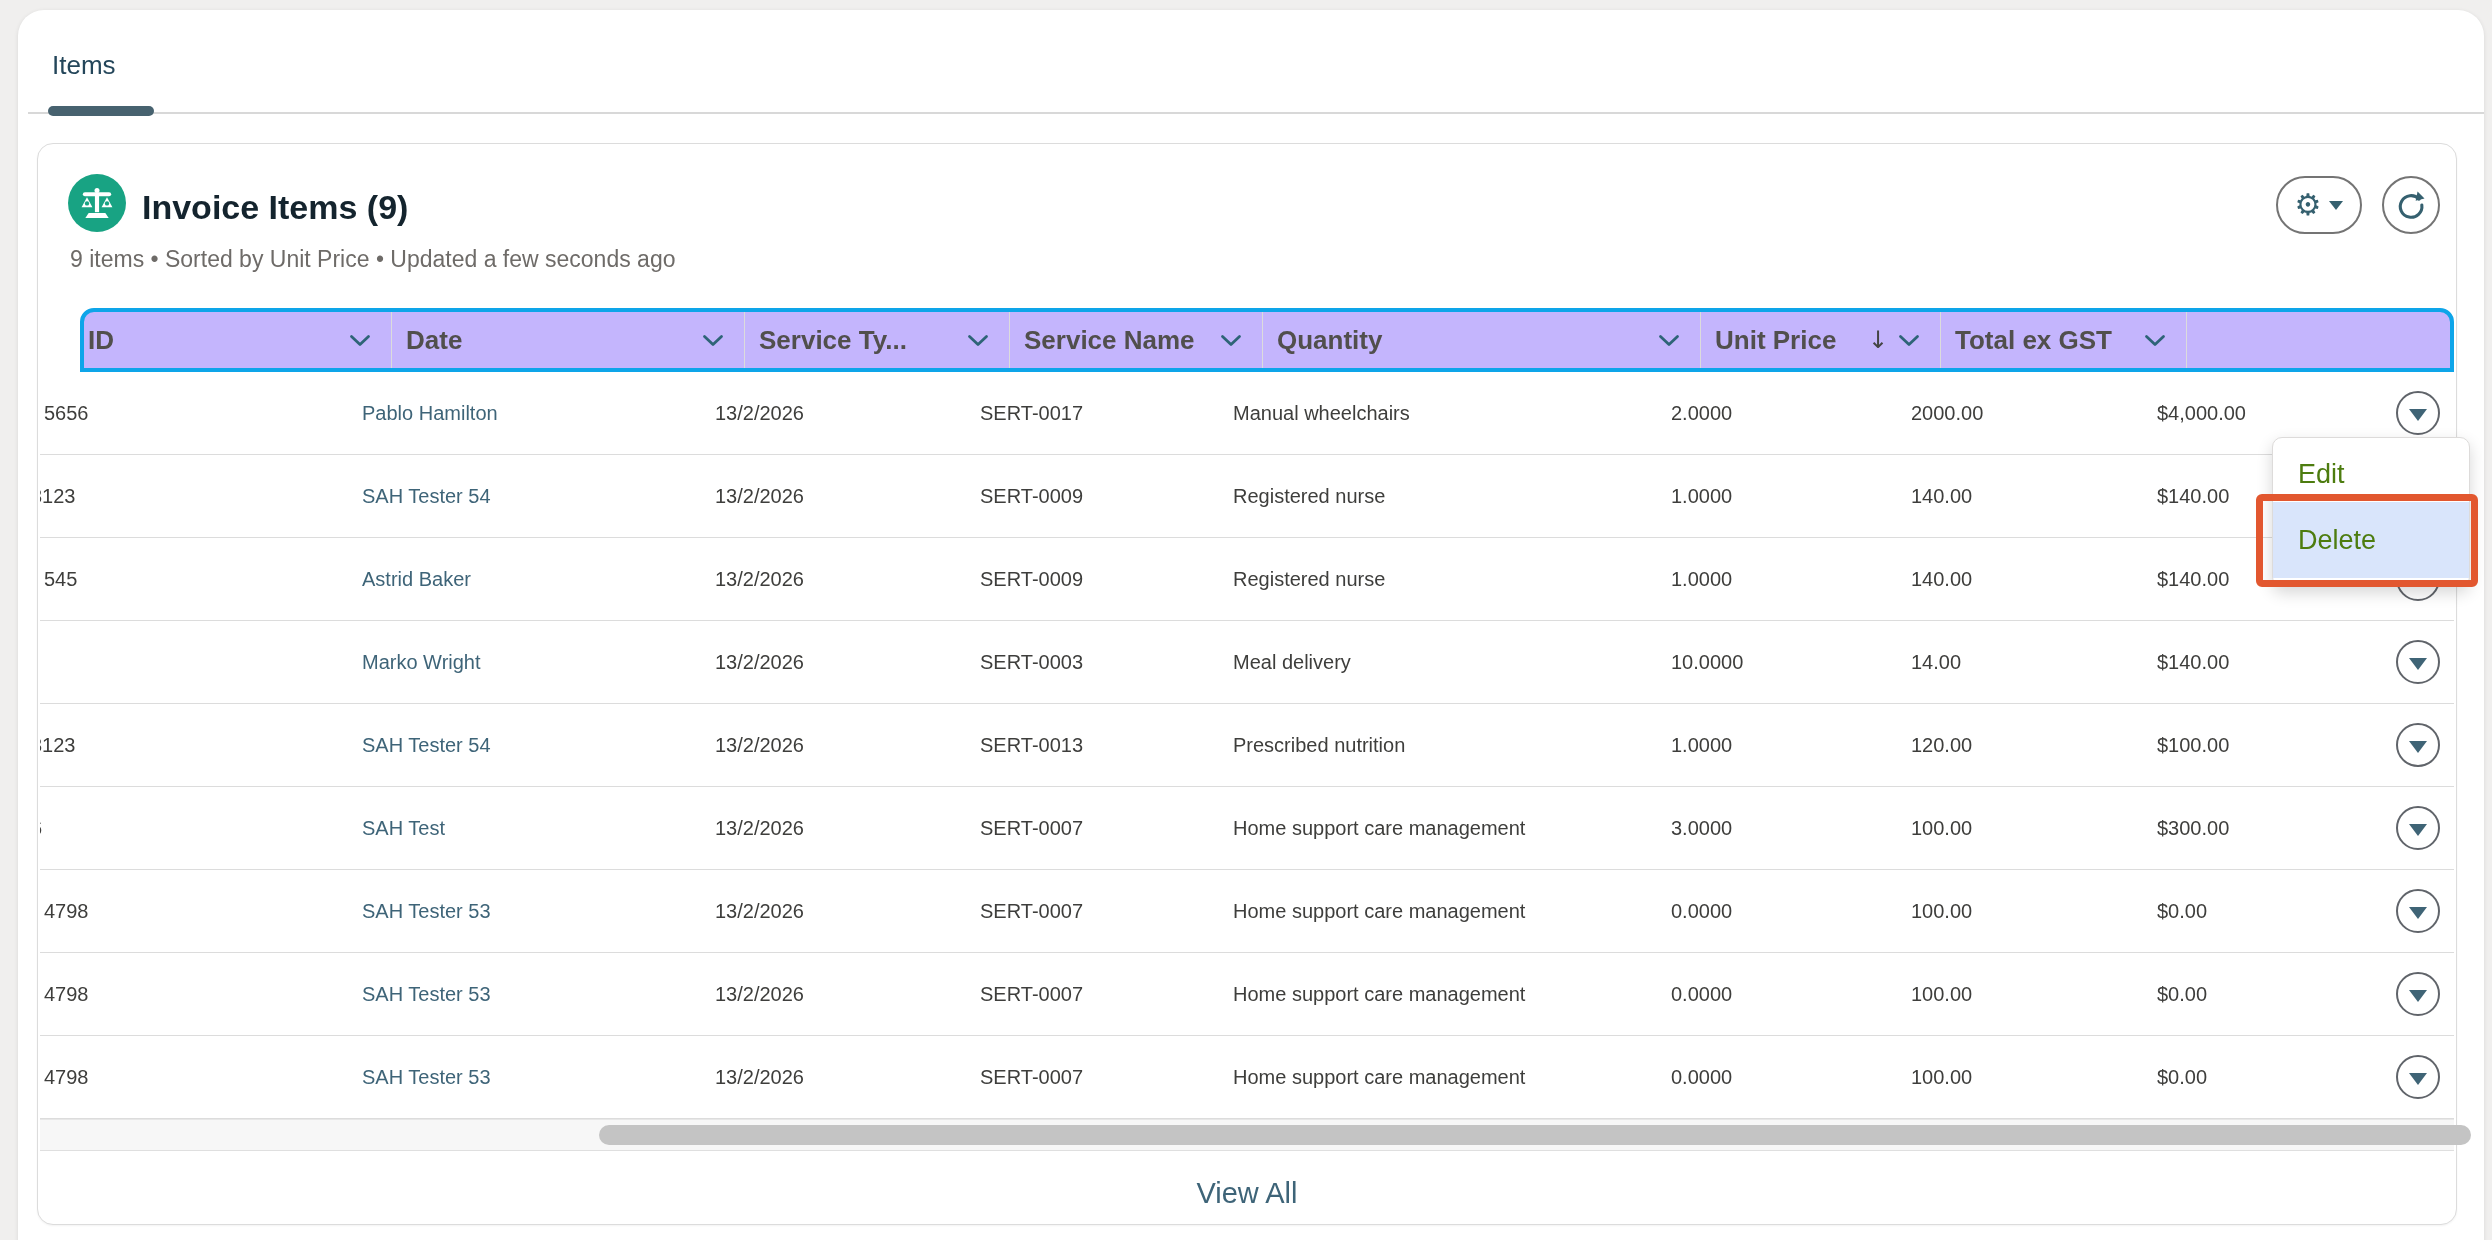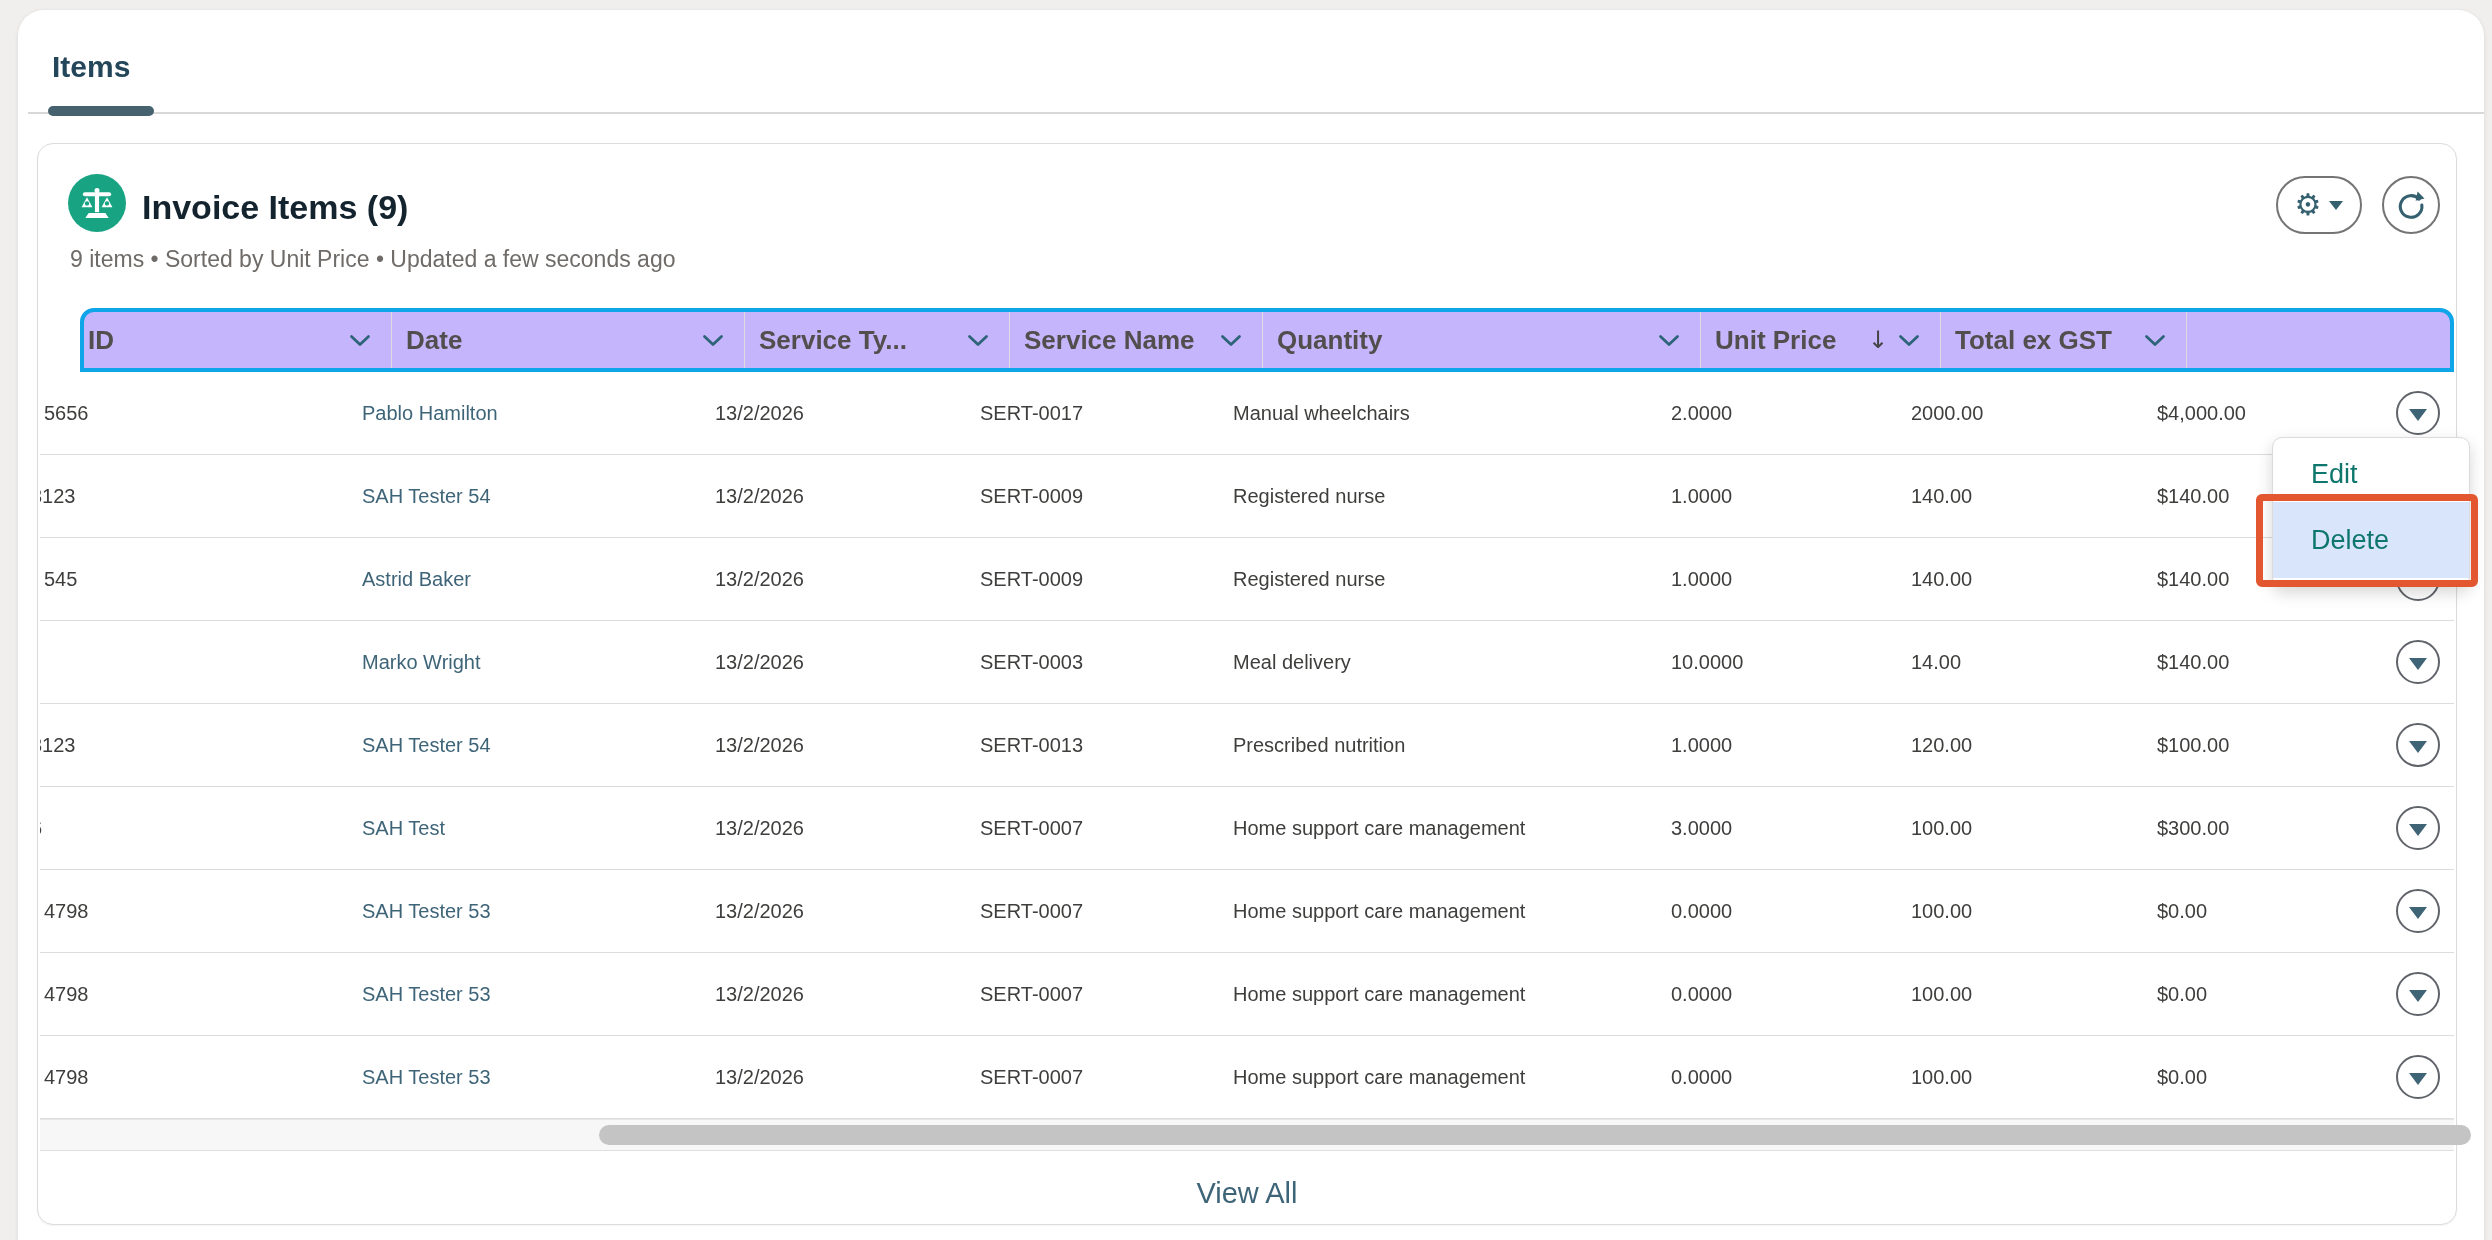--- a/index.html
+++ b/index.html
@@ -8,21 +8,21 @@
     background:#f0efee;
     font-family:"Liberation Sans","DejaVu Sans",sans-serif;
     -webkit-font-smoothing:antialiased;
   }
   .panel{
     position:absolute;left:18px;top:10px;width:2466px;height:1246px;
     background:#ffffff;border-radius:26px 26px 0 0;
     box-shadow:0 1px 4px rgba(0,0,0,.10);
   }
   
-  .tab{position:absolute;left:34px;top:40px;font-size:30px;font-weight:700;color:#24465a;cursor:pointer;}
+  .tab{position:absolute;left:34px;top:40px;font-size:26px;font-weight:400;color:#24465a;cursor:pointer;}
   .tab-underline{position:absolute;left:30px;top:96px;width:106px;height:10px;border-radius:6px;background:var(--underline);}
   .tabs-rule{position:absolute;left:10px;right:0;top:102px;height:2px;background:#d8d8d8;}
   
   .card{
     position:absolute;left:19px;top:133px;width:2420px;height:1082px;
     background:#fff;border:1px solid #dcdcdc;border-radius:16px;
     box-shadow:0 1px 2px rgba(0,0,0,.05);box-sizing:border-box;
   }
   .card-header{position:relative;height:164px;}
   .obj-icon{position:absolute;left:30px;top:30px;width:58px;height:58px;border-radius:50%;
@@ -60,21 +60,21 @@
     border-top:12px solid #3f6476;margin-top:3px;}
   
   .hscroll{height:32px;background:#f7f7f7;border-bottom:1px solid #dfdfdf;border-top:1px solid #e7e7e7;position:relative;box-sizing:border-box;}
   .thumb{position:absolute;left:559px;top:5px;width:1872px;height:20px;border-radius:10px;background:#c4c4c4;cursor:pointer;}
   .card-footer{height:84px;display:flex;align-items:center;justify-content:center;}
   .view-all{color:var(--link);font-size:29px;text-decoration:none;cursor:pointer;}
   
   .row-menu{position:absolute;left:2272px;top:437px;width:198px;background:#fff;
     border:1px solid #dddbda;border-radius:10px;box-shadow:0 6px 16px rgba(0,0,0,.16);
     padding:8px 0;z-index:20;box-sizing:border-box;}
-  .menu-item{height:56px;display:flex;align-items:center;padding-left:38px;font-size:27px;color:#0f766e;cursor:pointer;}
+  .menu-item{height:56px;display:flex;align-items:center;padding-left:25px;font-size:27px;color:#4d7c0f;cursor:pointer;}
   .menu-item.hl{height:76px;background:var(--hl);}
   .annotation{position:absolute;left:2256px;top:494px;width:222px;height:93px;
     border:7px solid var(--annot);border-radius:6px;z-index:30;box-sizing:border-box;pointer-events:none;}
 </style>
 </head>
 <body style="--green: #18A383; --link: #3E6478; --annot: #E2572F; --hl: #D9E5FB; --underline: #47626F; --slate: #35606F;">
 
 <div class="panel">
 
   <div class="tab">

